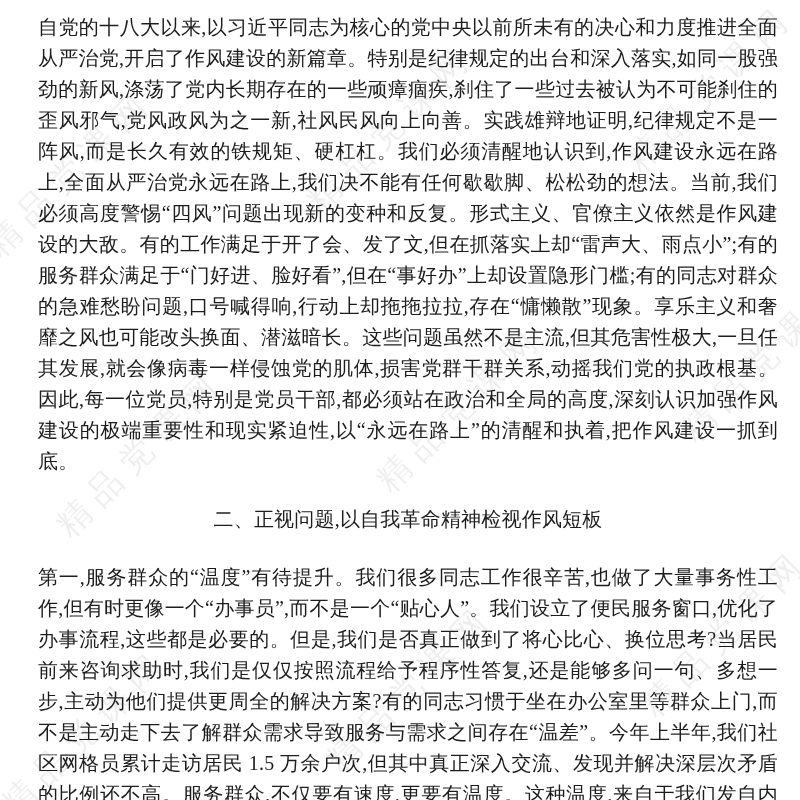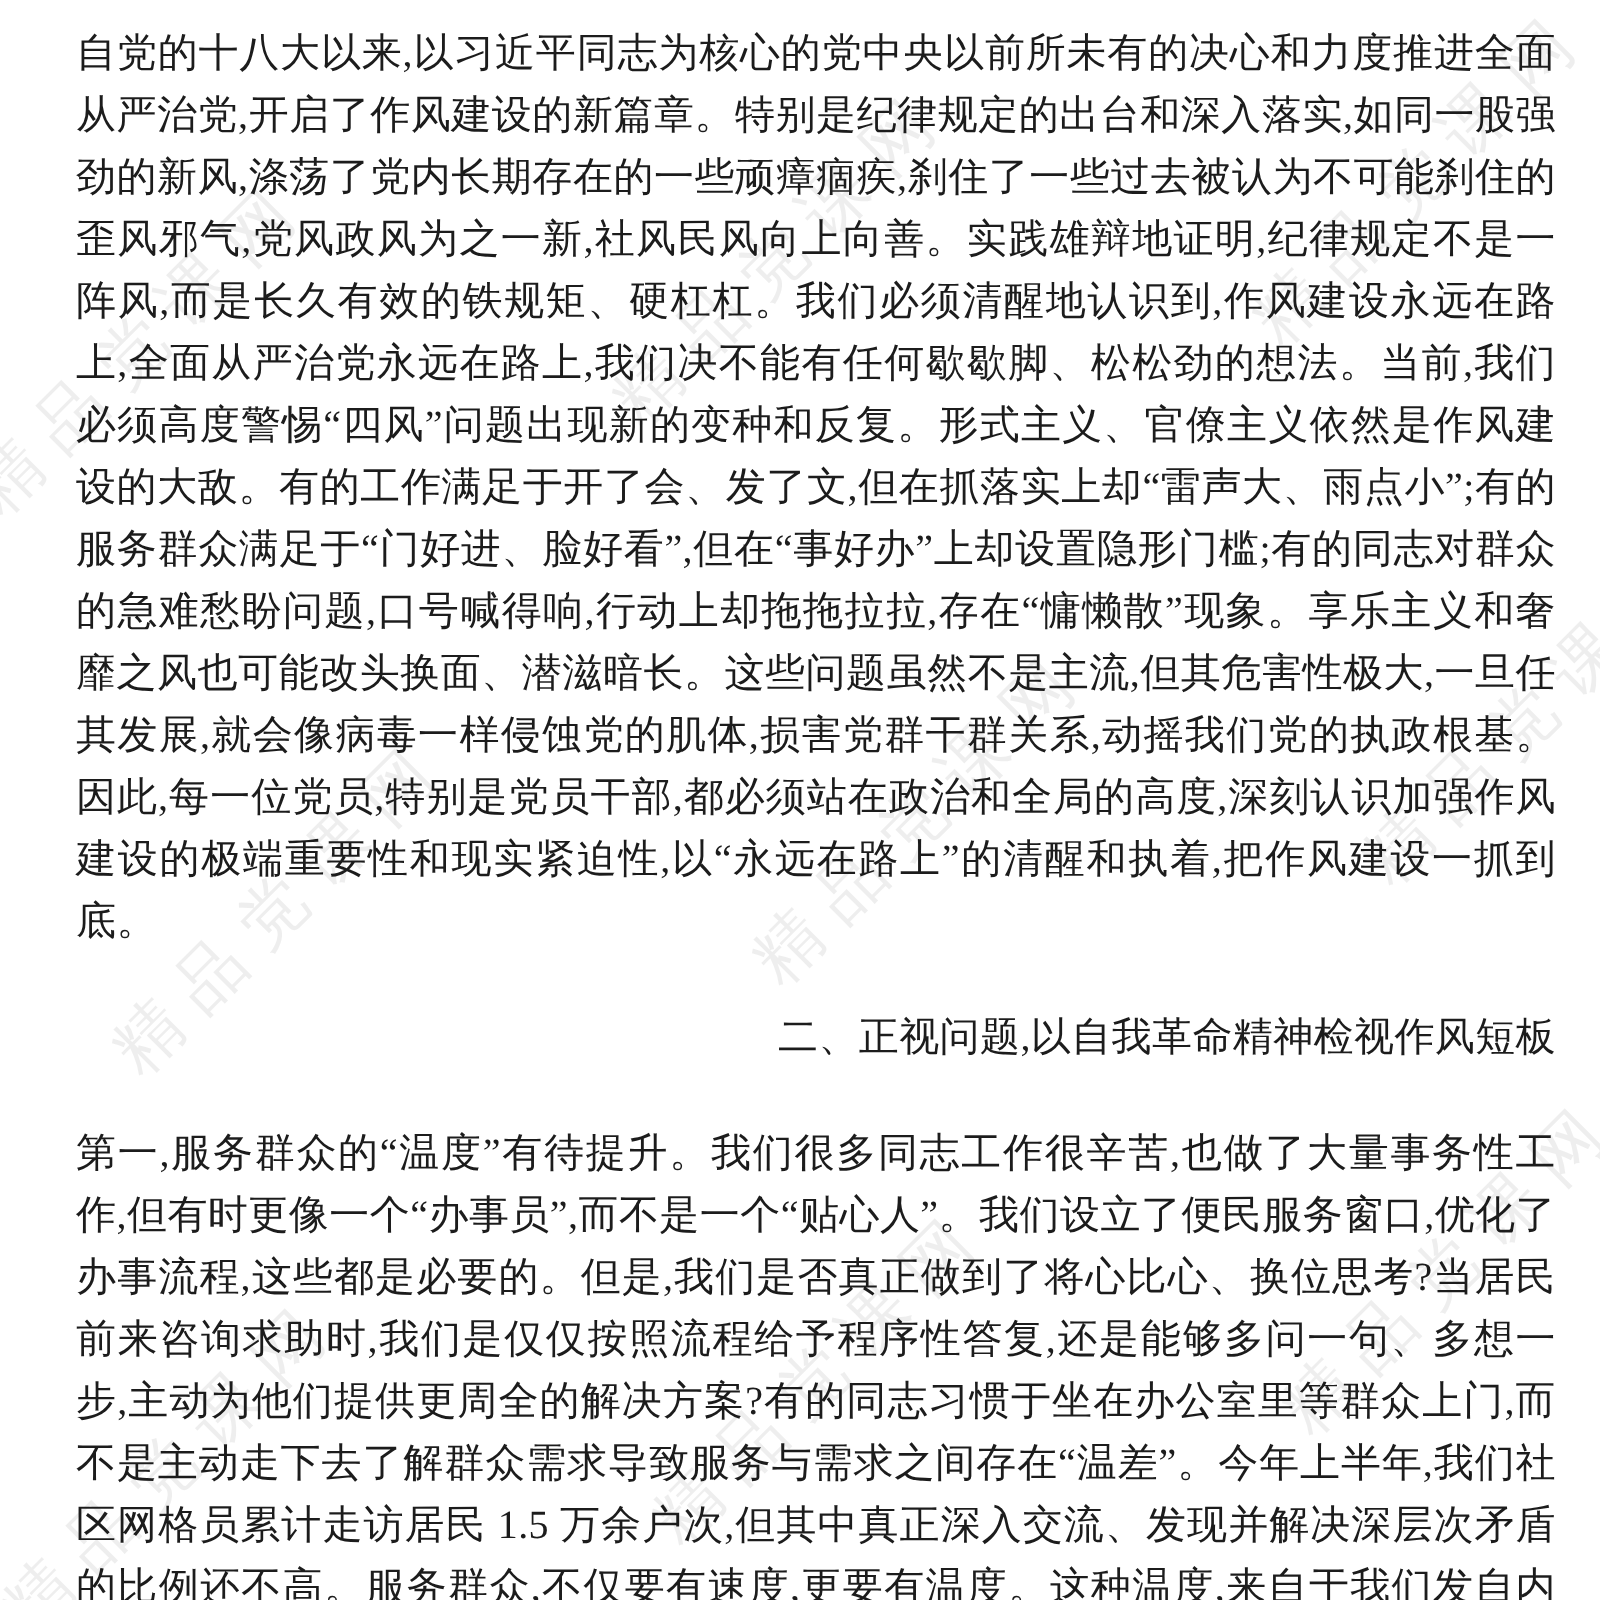--- a/index.html
+++ b/index.html
@@ -23,21 +23,21 @@
   }
   .content p, .content h2 {
     margin: 0 0 27px 16px;
     font-size: 20px;
     line-height: 31px;
     font-weight: normal;
     text-align: justify;
     letter-spacing: 0.2px;
   }
   .content h2 {
-    text-align: right;
+    text-align: center;
   }
   
   .watermark-layer {
     position: absolute;
     inset: 0;
     z-index: 1;
     pointer-events: none;
   }
   .wm {
     position: absolute;

